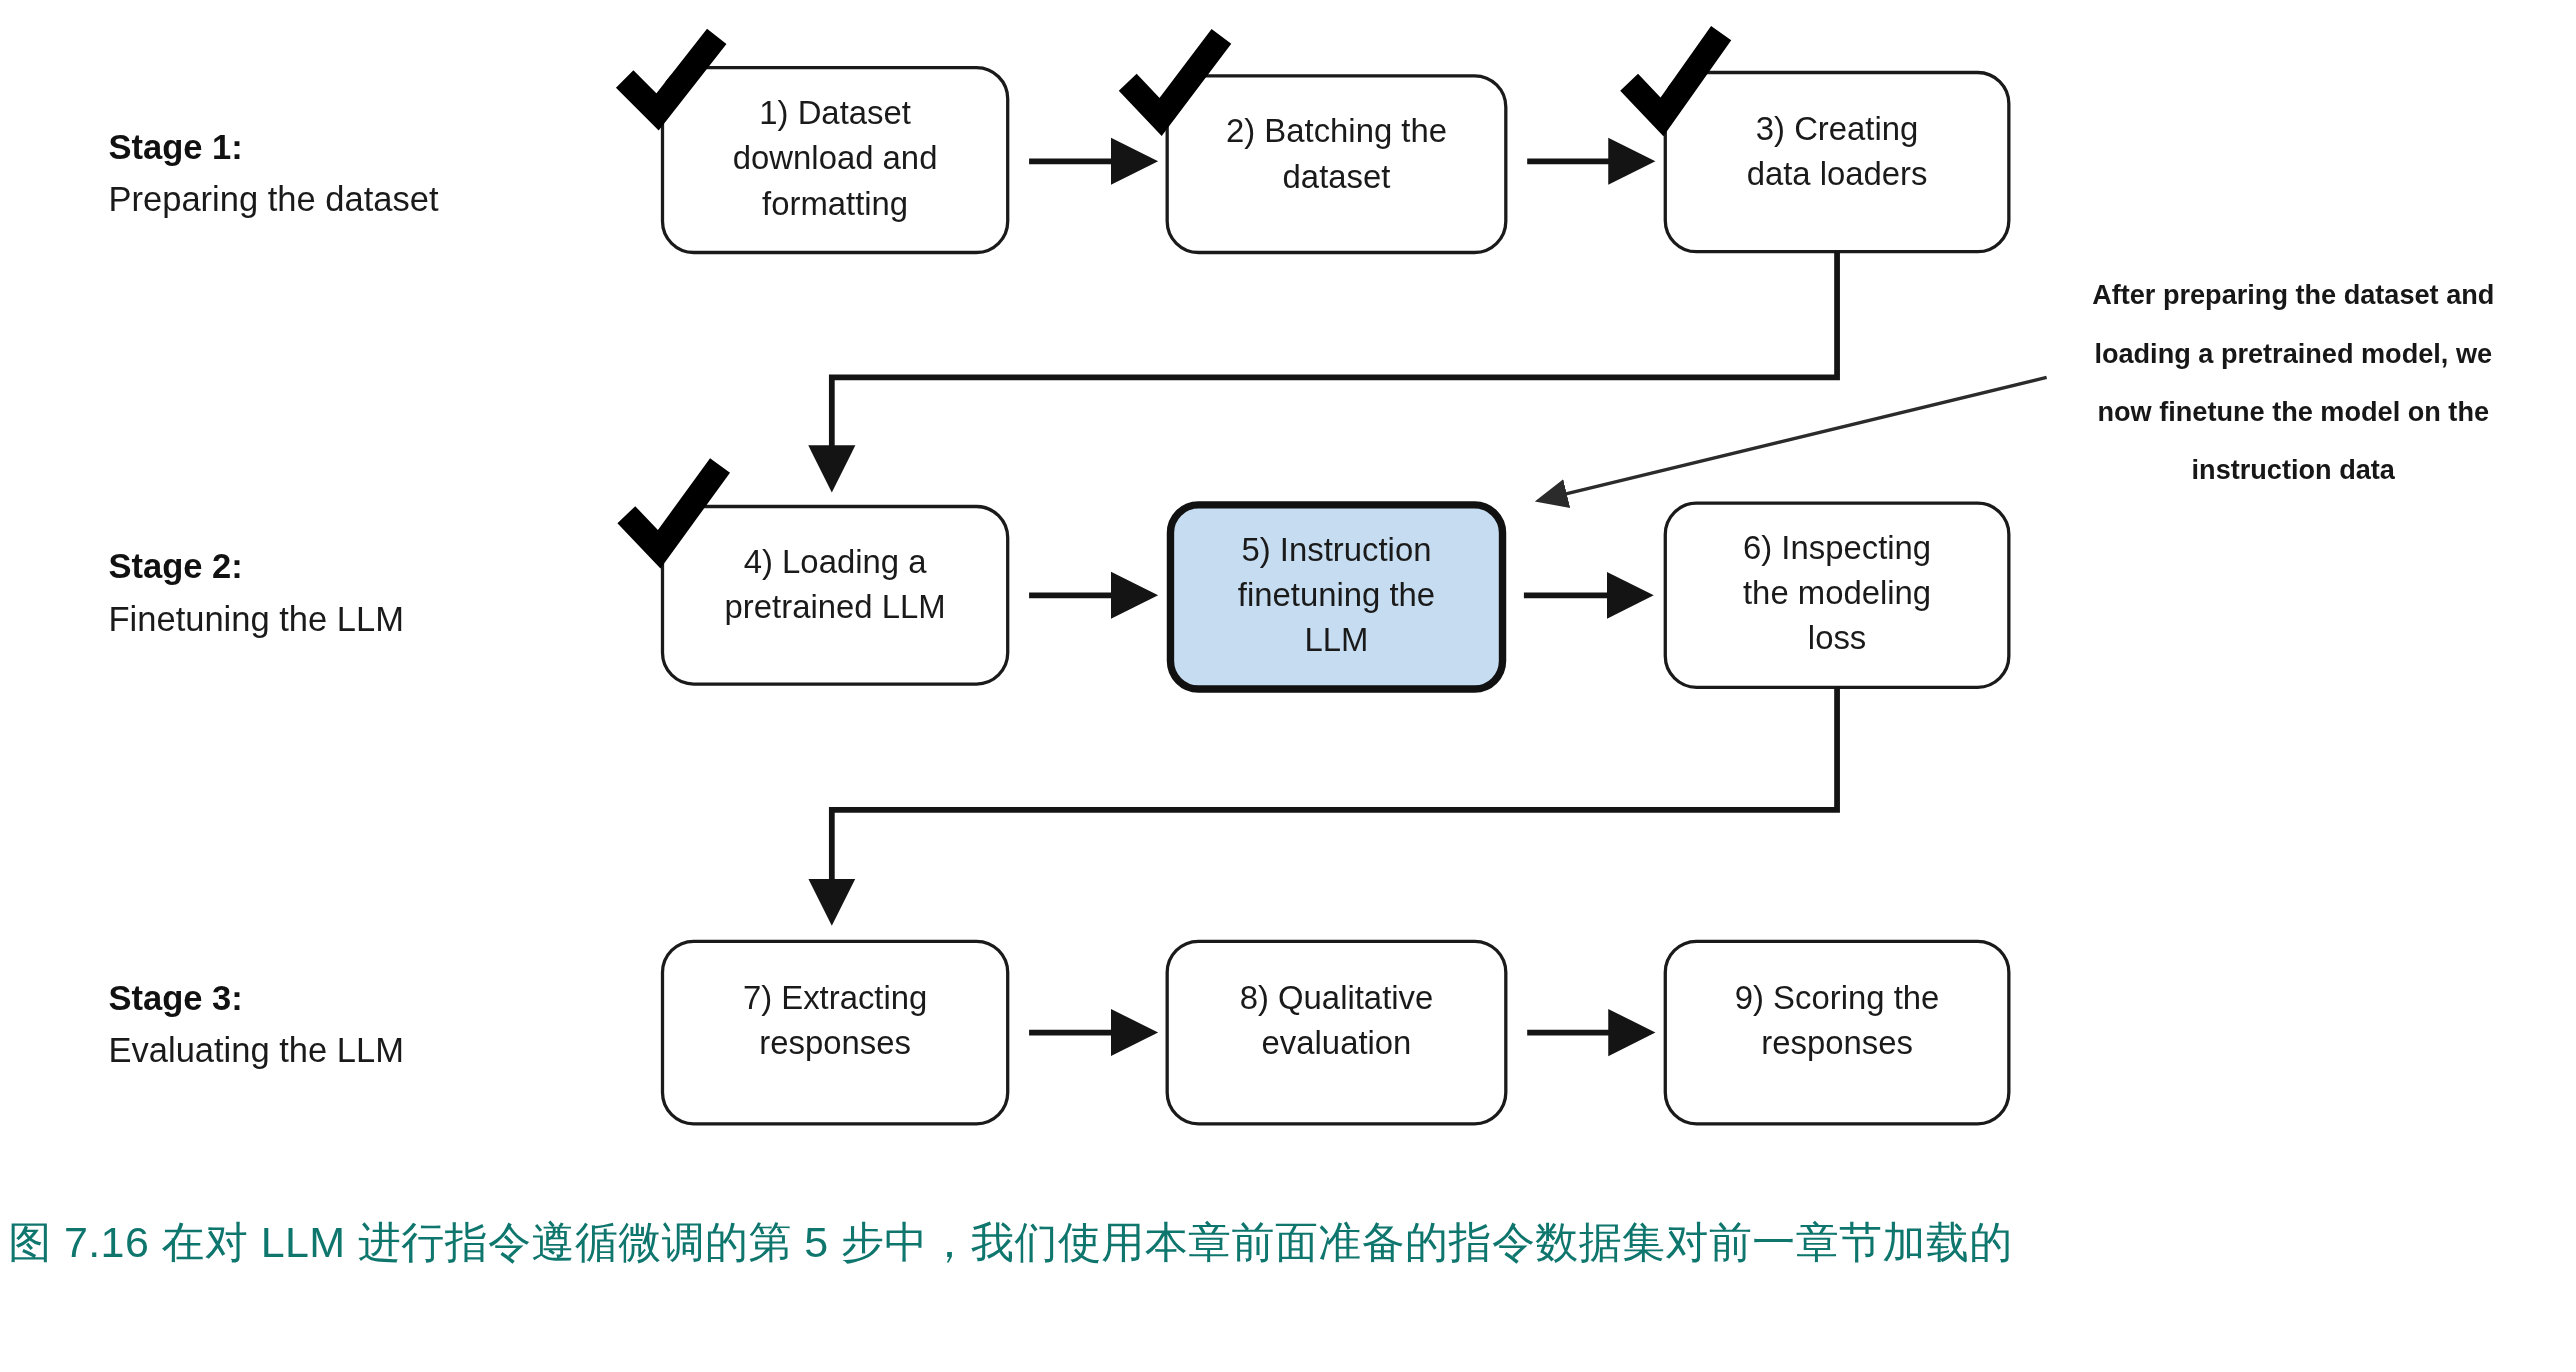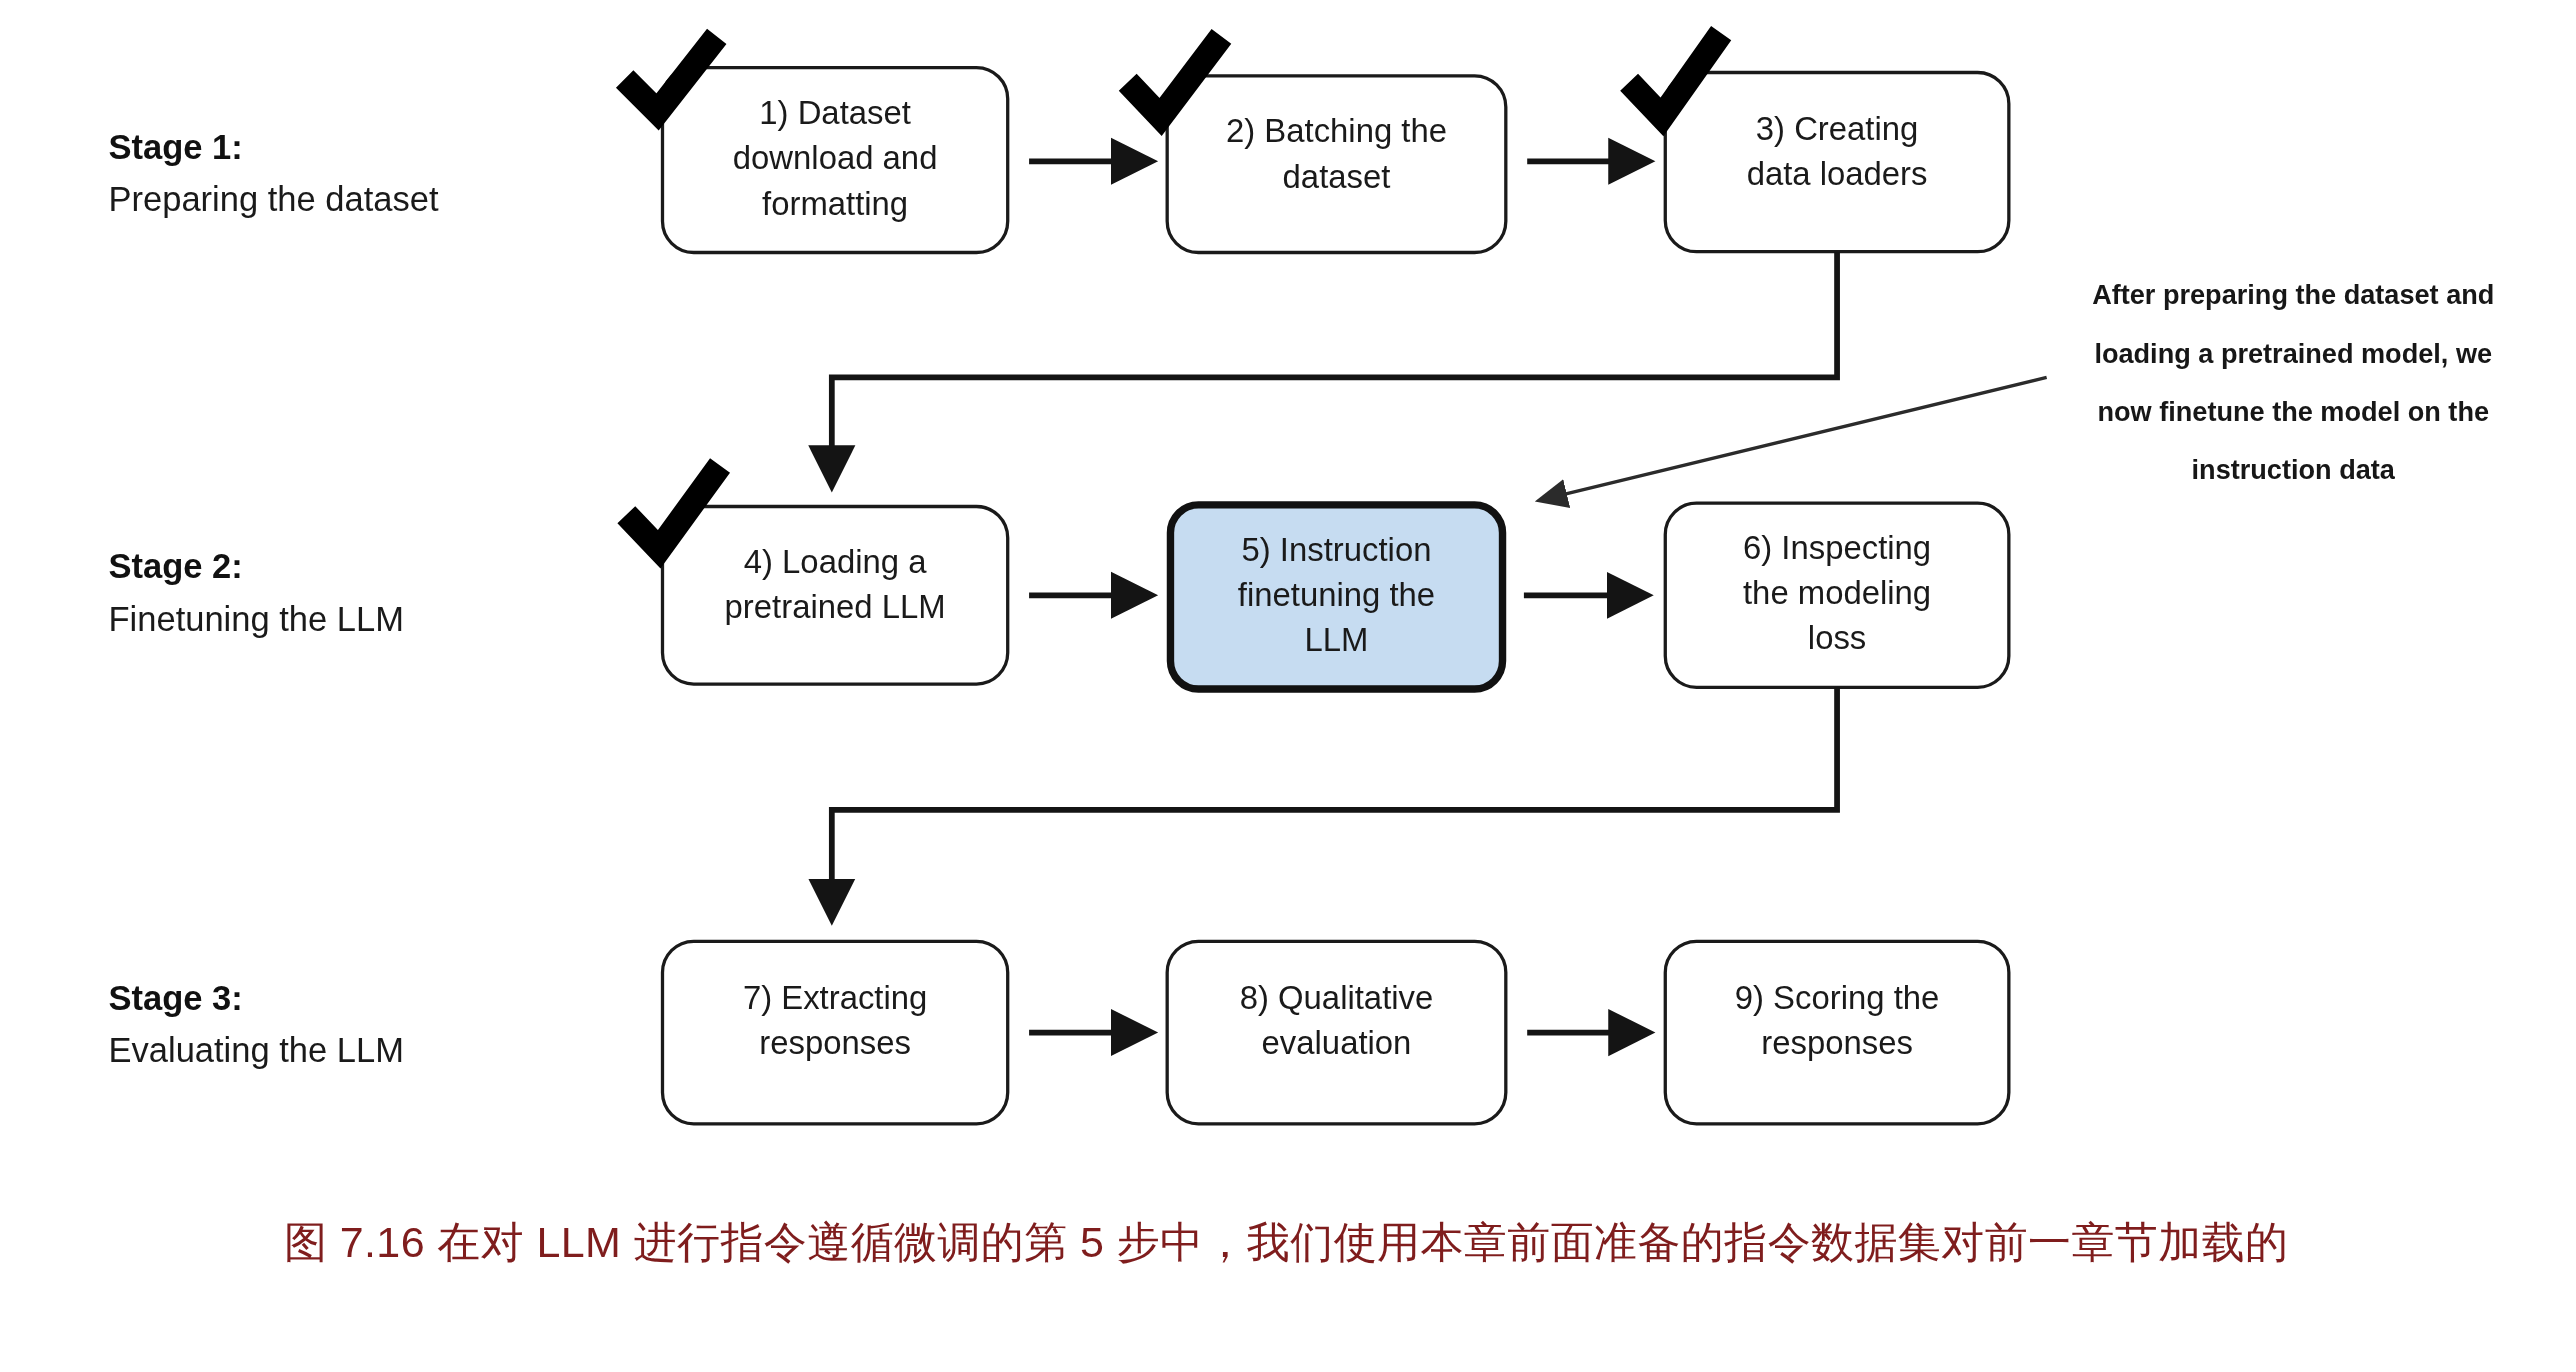--- a/index.html
+++ b/index.html
@@ -80,23 +80,22 @@
     text-anchor: middle;
   }
   .caption-block {
     position: absolute;
     left: 8.2px;
     top: 1212px;
     width: 2556px;
     font-family: "Liberation Sans", sans-serif;
     font-size: 43px;
     line-height: 1.42;
-    color: #7f1d1d;
+    color: #0f766e;
     letter-spacing: 0.4px;
-    text-align: center;
   }
 </style>
 </head>
 <body>
 
 <div id="figure-root">
 
   <svg class="diagram" viewBox="0 0 3134 1670">
     <defs>
       <marker id="arrowFat" markerWidth="9" markerHeight="9" refX="6.2" refY="4.5" orient="auto" markerUnits="strokeWidth">

